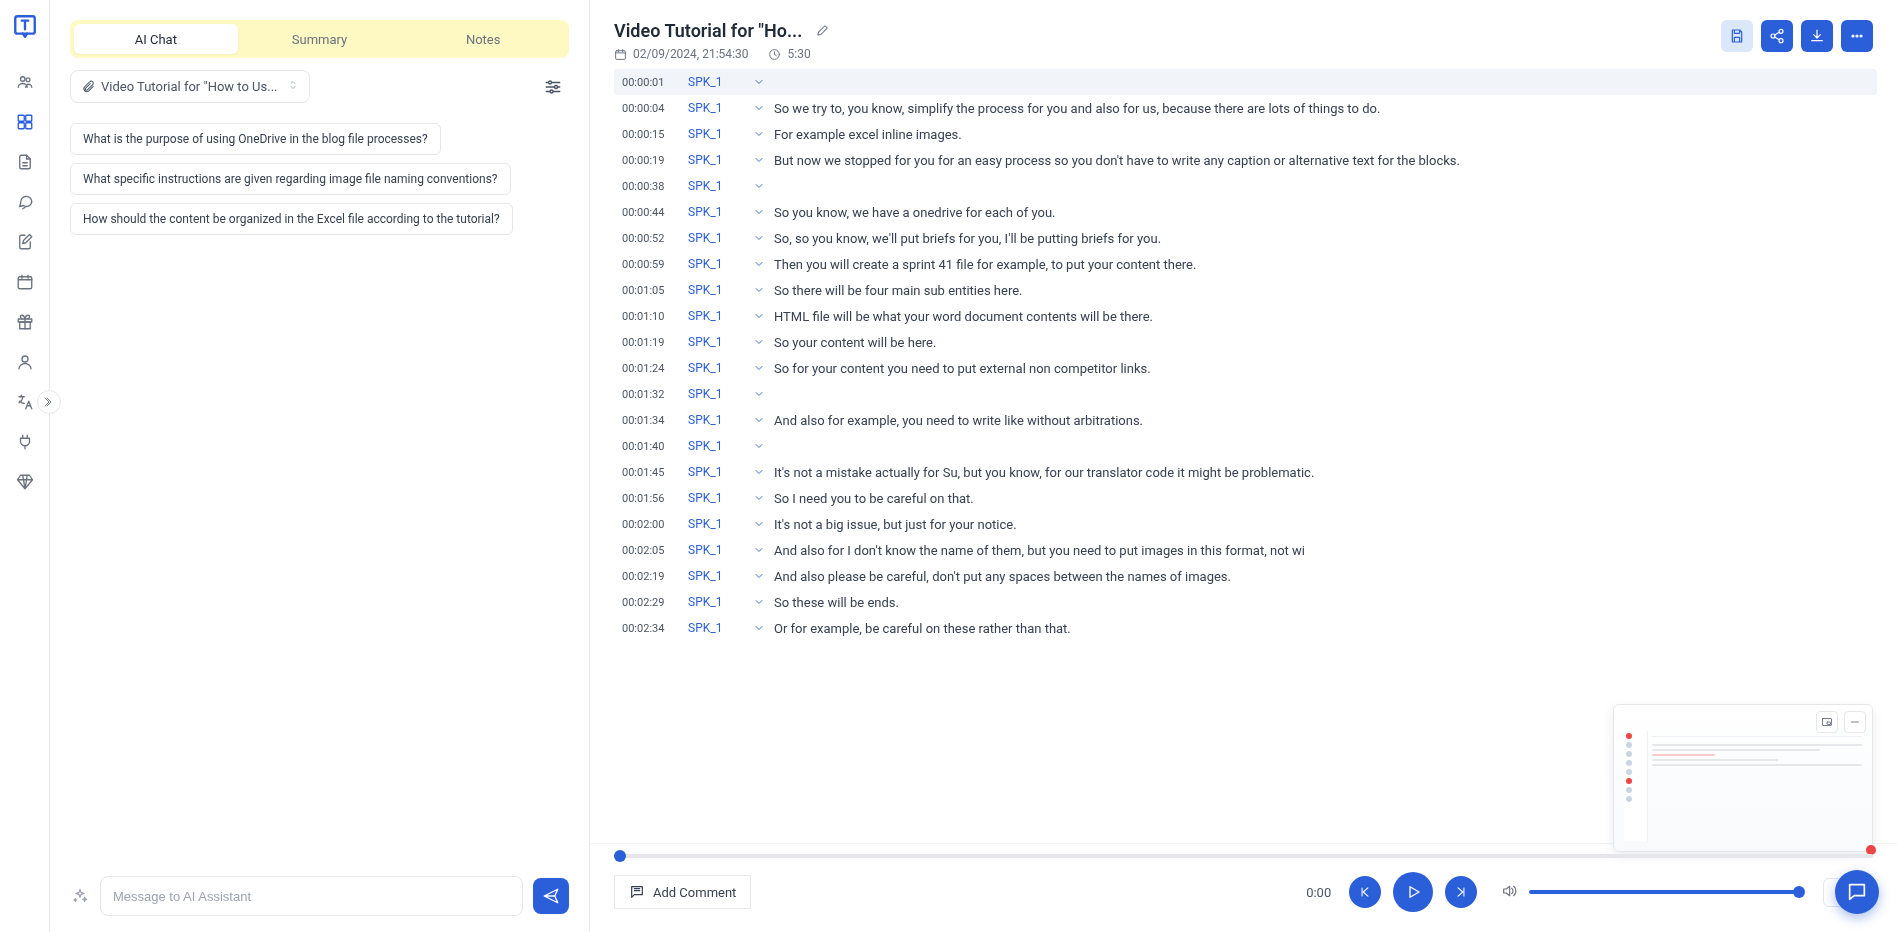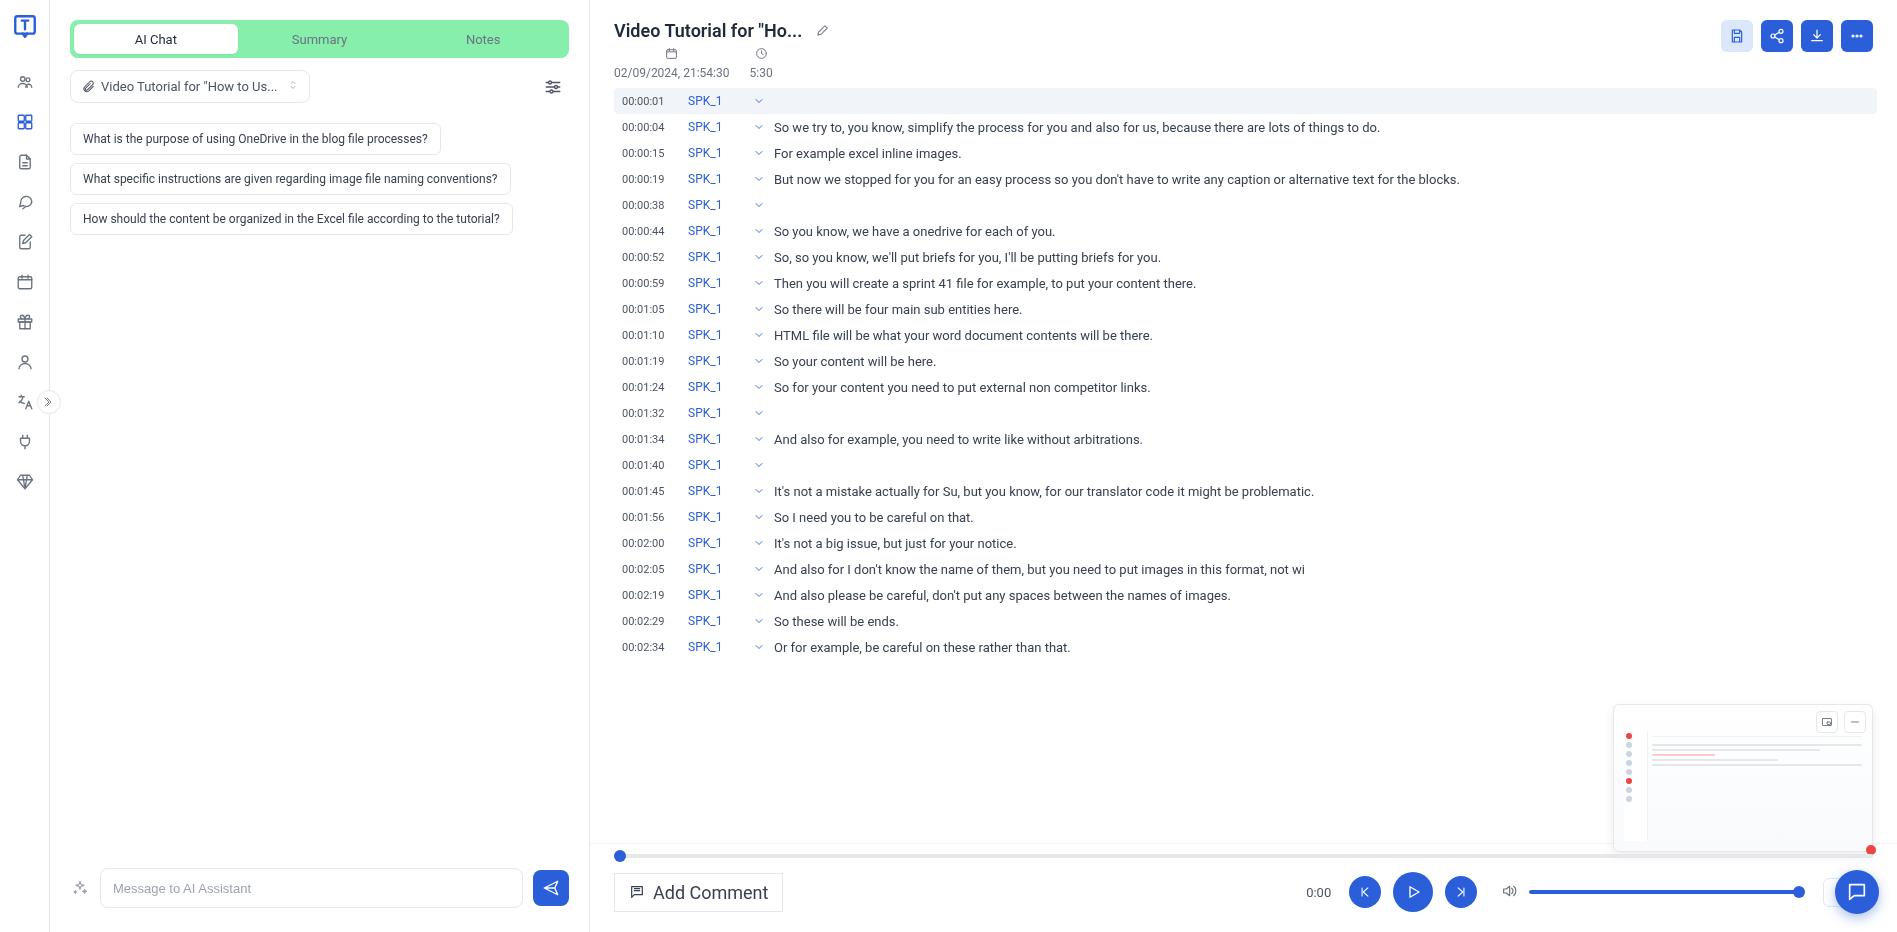--- a/index.html
+++ b/index.html
@@ -10,50 +10,50 @@
 
 .navrail { width:50px; border-right:1px solid #e5e7eb; display:flex; flex-direction:column; align-items:center; padding-top:12px; gap:4px; position:relative; }
 .logo { width:28px; height:28px; display:flex; align-items:center; justify-content:center; margin-bottom:20px; }
 .nav-item { width:36px; height:36px; display:flex; align-items:center; justify-content:center; border-radius:6px; cursor:pointer; color:#6b7280; }
 .nav-item.active { color:#2b5fd9; }
 .nav-item svg { width:18px; height:18px; }
 .nav-expand { position:absolute; right:-12px; top:390px; width:24px; height:24px; border-radius:50%; border:1px solid #e5e7eb; background:#fff; display:flex; align-items:center; justify-content:center; cursor:pointer; color:#6b7280; font-size:10px; }
 
 
 .left-panel { width:540px; display:flex; flex-direction:column; border-right:1px solid #e5e7eb; }
-.tabs { display:flex; background:#86efac; margin:20px 20px 12px 20px; border-radius:8px; padding:4px; height:38px; }
+.tabs { display:flex; background:#fef9c3; margin:20px 20px 12px 20px; border-radius:8px; padding:4px; height:38px; }
 .tab { flex:1; display:flex; align-items:center; justify-content:center; border-radius:6px; cursor:pointer; color:#6b7280; font-size:13px; }
 .tab.active { background:#fff; color:#1f2937; box-shadow:0 1px 2px rgba(0,0,0,0.05); }
 
 .filesel-row { display:flex; align-items:center; gap:12px; padding:0 20px 12px 20px; }
 .filesel { flex:0 0 auto; display:flex; align-items:center; gap:6px; border:1px solid #e5e7eb; border-radius:8px; padding:8px 10px; width:240px; color:#4b5563; font-size:13px; cursor:pointer; }
 .filesel .caret { margin-left:auto; color:#9ca3af; }
 .sliders-btn { margin-left:auto; width:32px; height:32px; display:flex; align-items:center; justify-content:center; cursor:pointer; color:#4b5563; }
 
 .suggestions { padding:8px 20px; display:flex; flex-direction:column; align-items:flex-start; gap:8px; }
 .suggestion { border:1px solid #e5e7eb; border-radius:6px; padding:8px 12px; font-size:12px; color:#374151; cursor:pointer; background:#fff; }
 
 .left-spacer { flex:1; }
 
-.composer { display:flex; align-items:center; gap:10px; padding:12px 20px 24px 20px; }
+.composer { display:flex; align-items:center; gap:10px; padding:12px 20px 16px 20px; }
 .sparkle { width:20px; height:20px; display:flex; align-items:center; justify-content:center; color:#9ca3af; cursor:pointer; }
 .msg-input { flex:1; height:40px; border:1px solid #e5e7eb; border-radius:8px; padding:0 12px; font-size:13px; color:#374151; }
 .msg-input::placeholder { color:#9ca3af; }
 .send-btn { width:36px; height:36px; border-radius:8px; background:#2b5fd9; display:flex; align-items:center; justify-content:center; cursor:pointer; color:#fff; }
 
 
 .right-panel { flex:1; display:flex; flex-direction:column; position:relative; }
 
 .header { padding:20px 24px 8px 24px; display:flex; align-items:flex-start; }
 .header-left { flex:1; }
 .title-row { display:flex; align-items:center; gap:10px; }
 .page-title { font-size:18px; font-weight:600; color:#1f2937; }
 .edit-btn { width:20px; height:20px; display:flex; align-items:center; justify-content:center; color:#6b7280; cursor:pointer; }
 .meta-row { display:flex; align-items:center; gap:20px; margin-top:6px; color:#6b7280; font-size:12px; }
-.meta-item { display:flex; align-items:center; gap:6px;flex-direction:column; }
+.meta-item { display:flex; align-items:center; gap:6px; }
 .header-actions { display:flex; align-items:center; gap:8px; }
 .hdr-btn { width:32px; height:32px; border-radius:6px; display:flex; align-items:center; justify-content:center; cursor:pointer; }
 .hdr-btn.soft { background:#dbe7fb; color:#2b5fd9; }
 .hdr-btn.solid { background:#2b5fd9; color:#fff; }
 
 .transcript { flex:1; overflow-y:auto; padding:0 16px 0 24px; margin-right:4px; }
 .transcript::-webkit-scrollbar { width:10px; }
 .transcript::-webkit-scrollbar-thumb { background:#d1d5db; border-radius:5px; }
 .trow { display:flex; align-items:center; min-height:26px; padding:4px 8px; border-radius:4px; font-size:13px; }
 .trow.active { background:#f1f5f9; }
@@ -72,21 +72,21 @@
 .vp-main { flex:1; position:relative; }
 .vp-bar { position:absolute; left:0; top:0; width:100%; height:6px; border-bottom:1px solid #eef2f7; }
 .vp-line { height:2px; background:#e5e7eb; margin:3px 0; border-radius:1px; }
 .vp-redline { height:2px; background:#fecaca; margin:3px 0; border-radius:1px; width:30%; }
 .vp-corner { position:absolute; right:-4px; bottom:-4px; width:10px; height:10px; border-radius:50%; background:#ef4444; }
 
 .player { border-top:1px solid #f3f4f6; padding:10px 24px 20px 24px; }
 .progress { height:4px; background:#e5e7eb; border-radius:2px; position:relative; margin-bottom:14px; cursor:pointer; }
 .progress .knob { position:absolute; left:0; top:-4px; width:12px; height:12px; border-radius:50%; background:#2b5fd9; }
 .player-controls { display:flex; align-items:center; gap:12px; }
-.add-comment-btn { display:flex; align-items:center; gap:8px; border:1px solid #e5e7eb; border-radius:0; padding:8px 14px; color:#374151; cursor:pointer; font-size:18px; }
+.add-comment-btn { display:flex; align-items:center; gap:8px; border:1px solid #e5e7eb; border-radius:0; padding:8px 14px; color:#374151; cursor:pointer; font-size:13px; }
 .pc-spacer { flex:1; }
 .time-label { color:#4b5563; font-size:13px; margin-right:6px; font-variant-numeric:tabular-nums; }
 .pbtn { width:32px; height:32px; border-radius:50%; background:#2b5fd9; color:#fff; display:flex; align-items:center; justify-content:center; cursor:pointer; }
 .pbtn.play { width:40px; height:40px; }
 .vol-icon { color:#6b7280; margin-left:12px; }
 .vol-track { width:270px; height:4px; background:#2b5fd9; border-radius:2px; position:relative; cursor:pointer; }
 .vol-knob { position:absolute; right:-6px; top:-4px; width:12px; height:12px; border-radius:50%; background:#2b5fd9; }
 .speed-sel { margin-left:12px; border:1px solid #e5e7eb; border-radius:6px; padding:6px 24px 6px 10px; font-size:13px; color:#374151; cursor:pointer; position:relative; }
 .speed-sel::after { content:"⌄"; position:absolute; right:8px; top:5px; color:#6b7280; }
 

